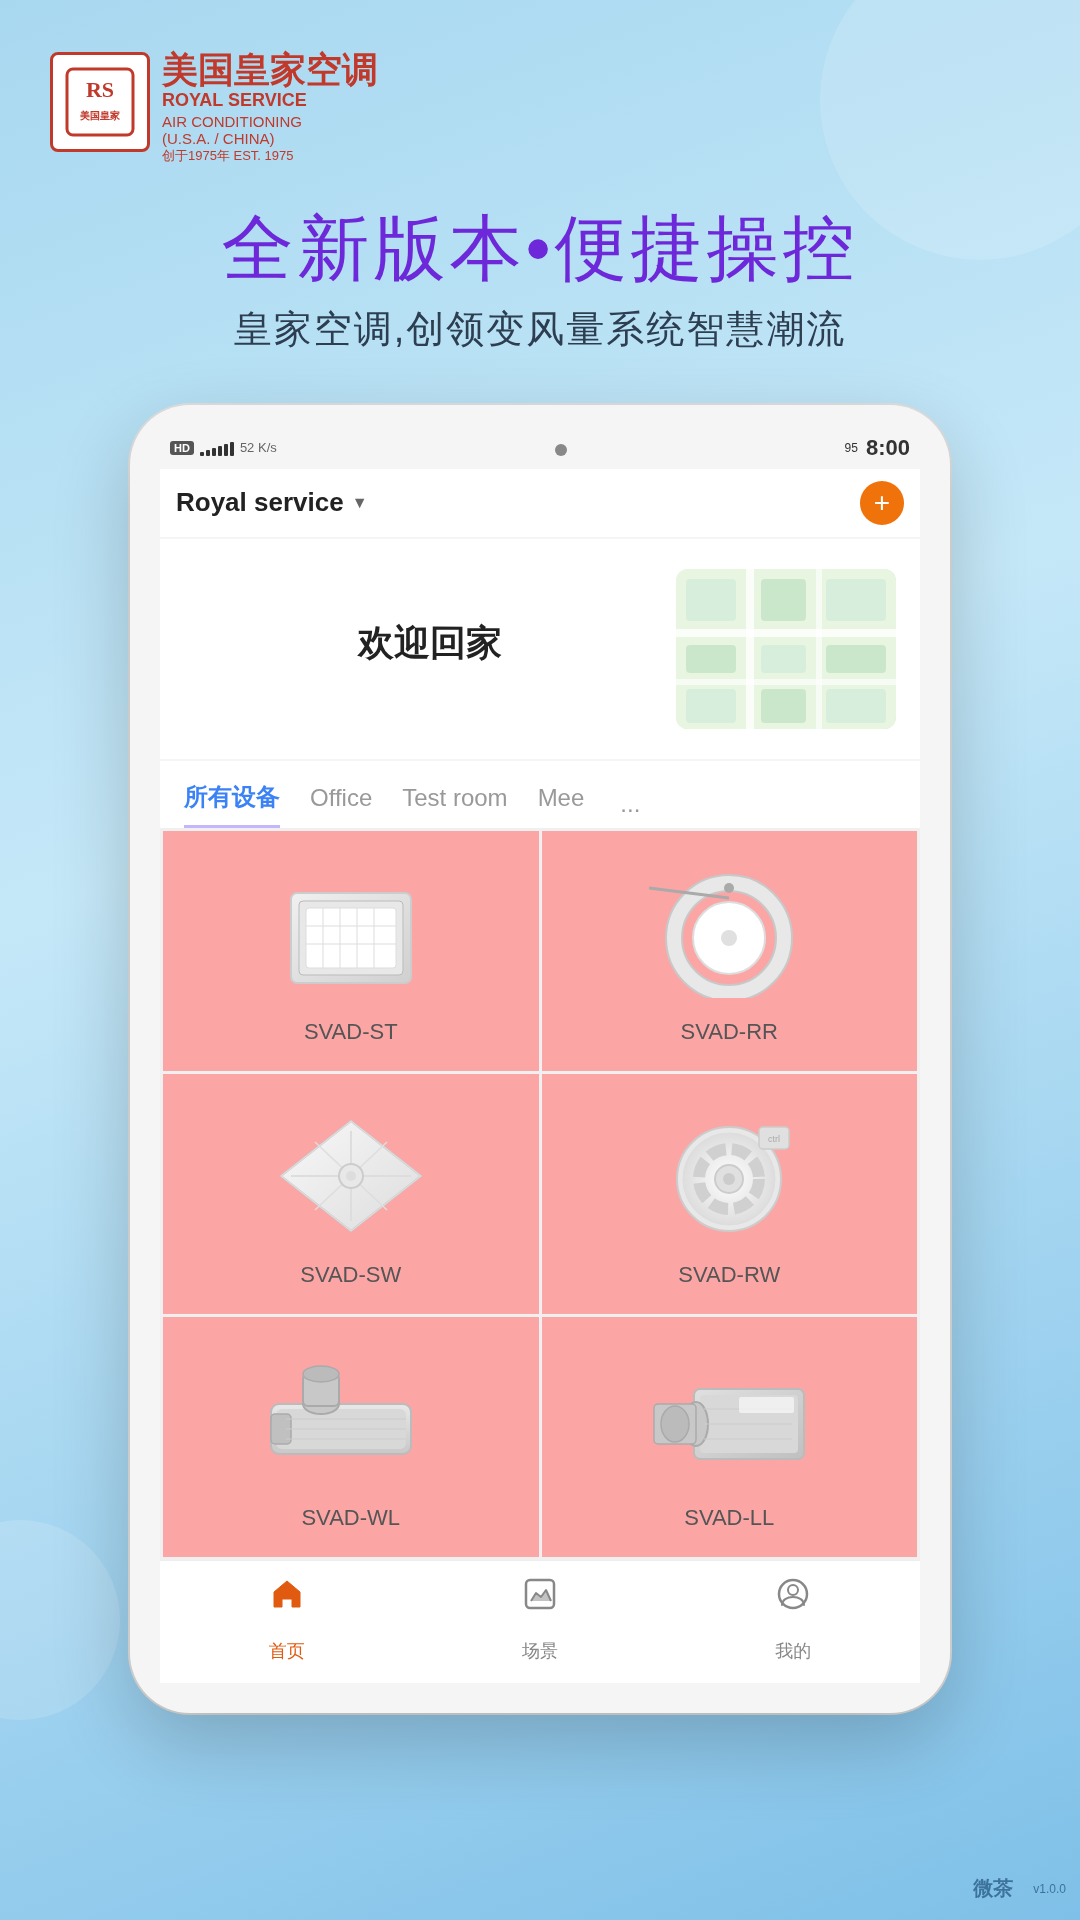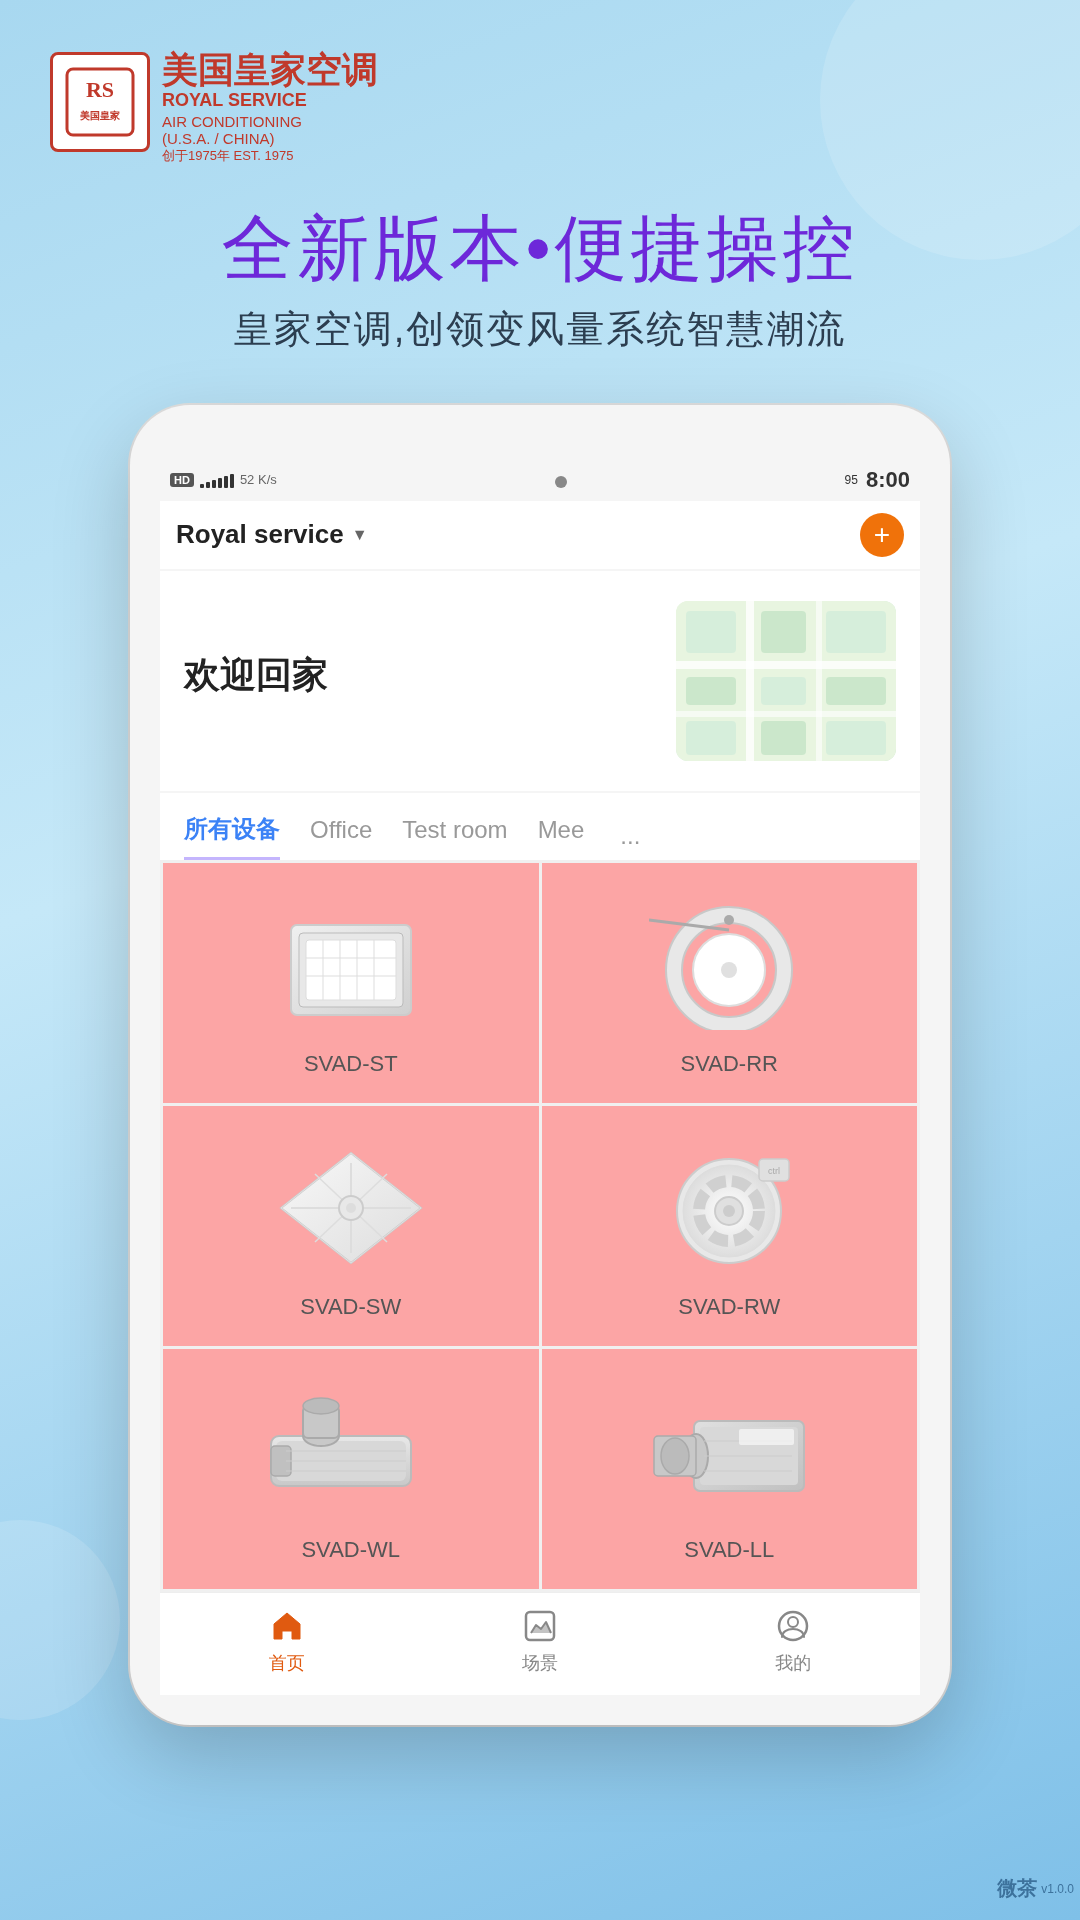--- a/index.html
+++ b/index.html
@@ -113,21 +113,20 @@
     }
 
     
     .status-bar {
       display: flex;
       justify-content: space-between;
       align-items: center;
       padding: 0 10px 8px;
       font-size: 18px;
       color: #333;
-      margin-top: 32px;
     }
     .status-left {
       display: flex;
       align-items: center;
       gap: 6px;
     }
     .hd-badge {
       background: #555;
       color: white;
       font-size: 11px;
@@ -207,20 +206,21 @@
       align-items: center;
       justify-content: space-between;
       min-height: 200px;
     }
     .welcome-text-block { flex: 1; }
     .welcome-title {
       font-size: 36px;
       font-weight: bold;
       color: #222;
       margin-bottom: 10px;
+      text-align: center;
     }
     .welcome-subtitle {
       font-size: 22px;
       color: #888;
     }
     .map-thumbnail {
       width: 220px;
       height: 160px;
       background: linear-gradient(135deg, #e8f5e0 0%, #d4edda 40%, #c8e6c9 100%);
       border-radius: 12px;
@@ -290,43 +290,43 @@
       display: flex;
       justify-content: space-around;
       align-items: center;
       padding: 16px 0 20px;
       border-top: 1px solid #eee;
     }
     .nav-item {
       display: flex;
       flex-direction: column;
       align-items: center;
-      gap: 0;
+      gap: 20px;
       cursor: pointer;
       justify-content: space-between;
     }
     .nav-icon {
       font-size: 32px;
     }
     .nav-icon.active { color: #e05a10; }
     .nav-icon.inactive { color: #888; }
     .nav-label {
       font-size: 18px;
     }
     .nav-label.active { color: #e05a10; }
     .nav-label.inactive { color: #888; }
 
     
     .watermark {
       position: absolute;
       bottom: 18px;
-      right: 6px;
-      display: flex;
-      align-items: center;
-      gap: 4px;
+      right: 14px;
+      display: flex;
+      align-items: center;
+      gap: 20px;
       opacity: 0.8;
     }
     .watermark-text {
       font-size: 20px;
       color: #2c5f8a;
       font-weight: bold;
     }
     .watermark-sub {
       font-size: 12px;
       color: #2c5f8a;

